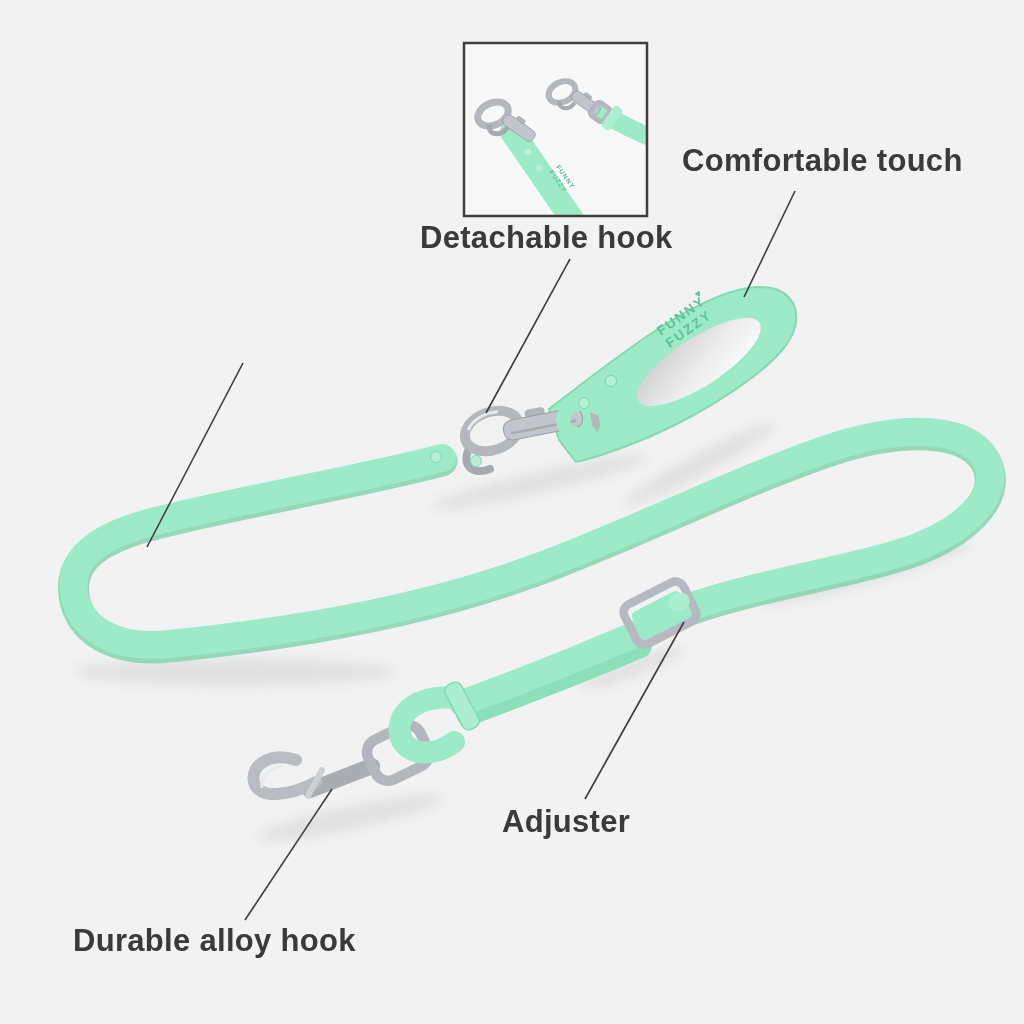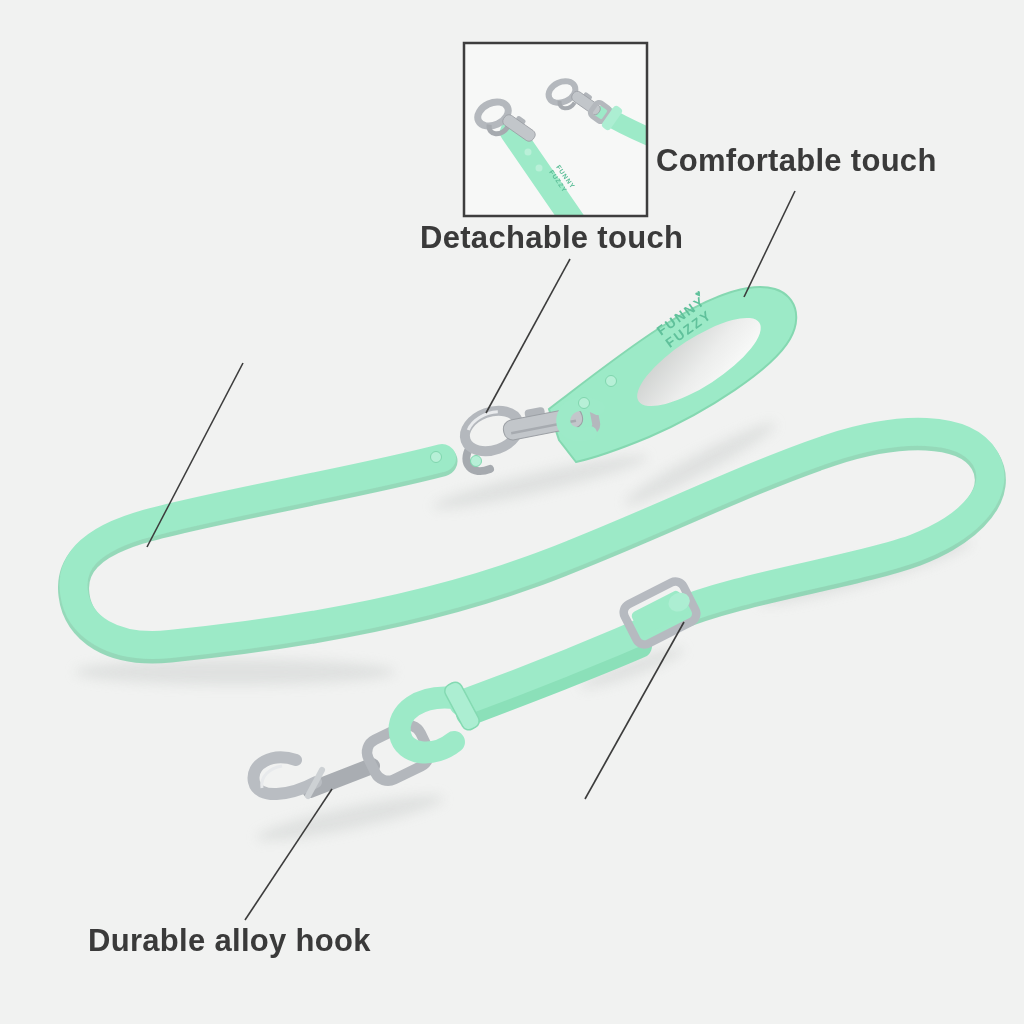--- a/index.html
+++ b/index.html
@@ -7,25 +7,25 @@
     position:relative; width:1024px; height:1024px;
     background:#f1f2f1; overflow:hidden;
     font-family:"Liberation Sans", sans-serif;
   }
   .stage svg { position:absolute; left:0; top:0; }
   .label {
     position:absolute;
     font:700 31px/36px "Liberation Sans", sans-serif;
     color:#3a3a3a; letter-spacing:.3px; white-space:nowrap;
   }
-  .label-comfortable { left:656px; top:143px; }
+  .label-comfortable { left:682px; top:143px; }
   .label-detachable  { left:420px; top:220px; }
   .label-pvc         { left:54px;  top:292px; }
   .label-adjuster    { left:502px; top:804px; }
-  .label-alloy       { left:88px;  top:923px; }
+  .label-alloy       { left:73px;  top:923px; }
 </style>
 </head>
 <body>
 
 <div class="stage">
 
   <svg width="1024" height="1024" viewBox="0 0 1024 1024">
     <defs>
       <filter id="soft" x="-60%" y="-60%" width="220%" height="220%">
         <feGaussianBlur stdDeviation="6"></feGaussianBlur>
@@ -164,18 +164,19 @@
       <line x1="795" y1="191" x2="744" y2="297"></line>
       <line x1="570" y1="259" x2="486" y2="413"></line>
       <line x1="243" y1="363" x2="147" y2="547"></line>
       <line x1="684" y1="622" x2="585" y2="799"></line>
       <line x1="332" y1="789" x2="245" y2="920"></line>
     </g>
   </svg>
 
   <div class="label label-comfortable">Comfortable touch</div>
 
-  <div class="label label-detachable">Detachable touch</div>
+  <div class="label label-detachable">Detachable hook</div>
 
 
+  <div class="label label-adjuster">Adjuster</div>
 
   <div class="label label-alloy">Durable alloy hook</div>
 </div>
 
 </body></html>

